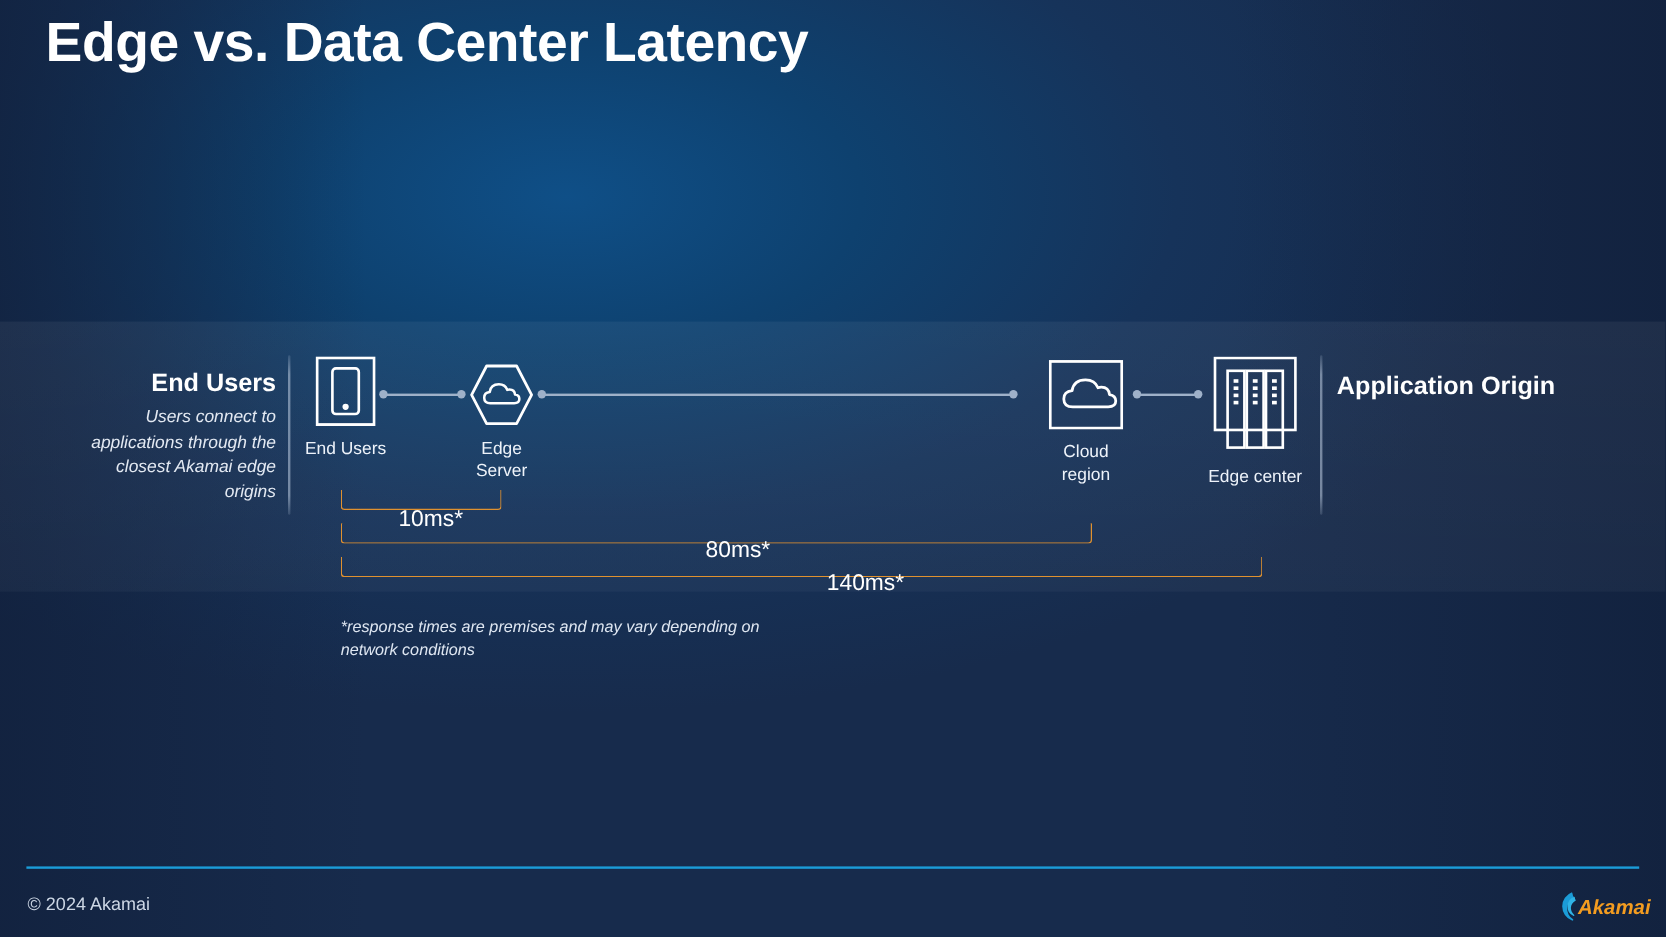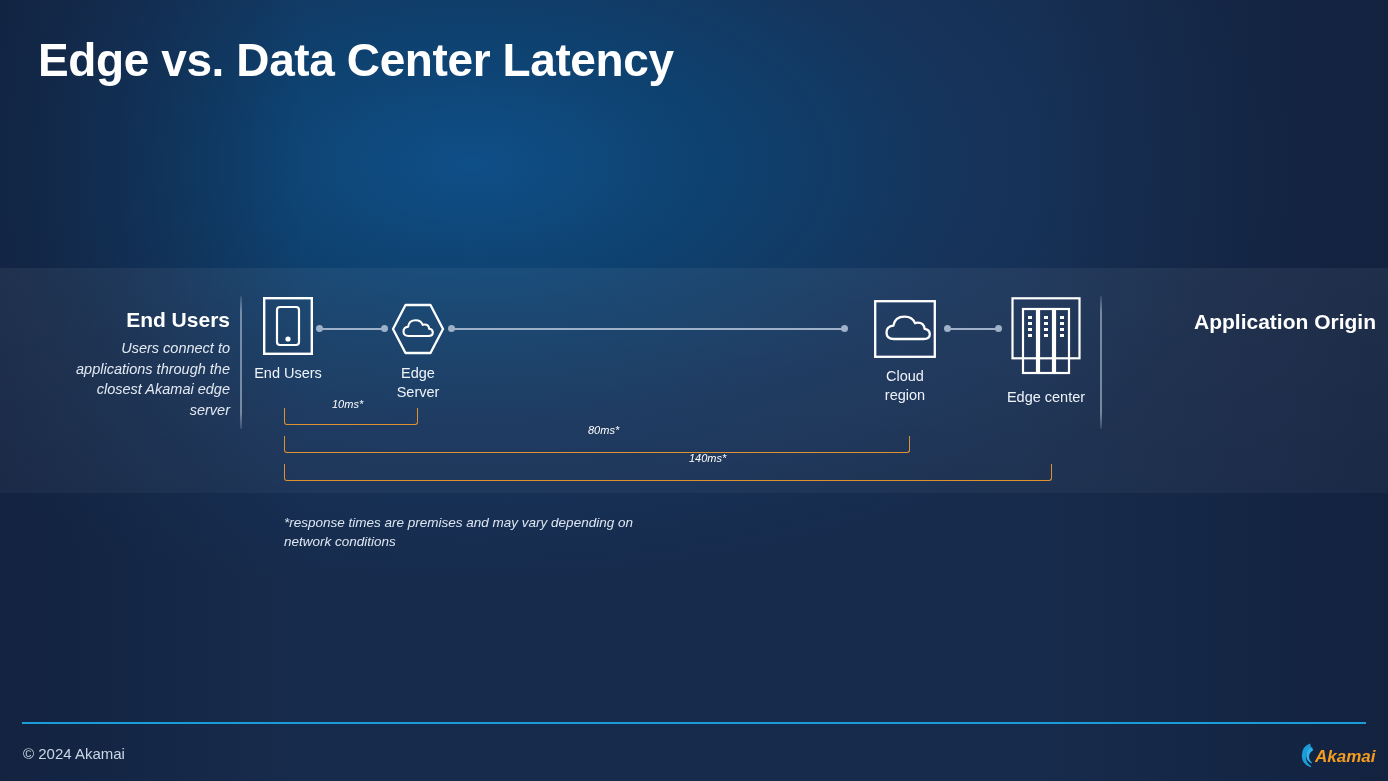--- a/index.html
+++ b/index.html
@@ -27,21 +27,21 @@
     inset: 0;
     pointer-events: none;
     background:
       linear-gradient(to right, rgba(17,32,60,0.75) 0%, rgba(17,32,60,0.0) 22%, rgba(17,32,60,0.0) 74%, rgba(17,32,60,0.80) 100%);
   }
 
   
   .title {
     position: absolute;
     left: 38px;
-    top: 33px;
+    top: 8px;
     font-size: 46px;
     font-weight: bold;
     color: #ffffff;
     letter-spacing: -0.4px;
     white-space: nowrap;
     z-index: 6;
   }
 
   
   .band {
@@ -75,22 +75,21 @@
   #left-block {
     left: 62px;
     top: 308px;
     width: 168px;
     text-align: right;
   }
   #right-block {
     left: 1114px;
     top: 310px;
     width: 250px;
-    text-align: right;
-    margin-left: 12px;
+    text-align: left;
   }
   .divider {
     position: absolute;
     width: 2px;
     background: linear-gradient(to bottom, rgba(190,205,225,0.15), rgba(190,205,225,0.55) 12%, rgba(190,205,225,0.55) 88%, rgba(190,205,225,0.15));
     border-radius: 1px;
     z-index: 5;
   }
   #divider-left  { left: 240px;  top: 296px; height: 133px; }
   #divider-right { left: 1100px; top: 296px; height: 133px; }
@@ -147,24 +146,24 @@
     position: absolute;
     border: 1.8px solid #e0912f;
     border-top: none;
     border-radius: 0 0 3px 3px;
     height: 16px;
     z-index: 4;
   }
   .bracket-label {
     position: absolute;
     color: #ffffff;
-    font-size: 11px;
-    font-style: italic;
+    font-size: 19px;
     z-index: 5;
     white-space: nowrap;
+    margin-top: 24px;
   }
   #bracket-10   { left: 284px; top: 408px; width: 132px; }
   #label-10     { left: 332px; top: 398px; }
   #bracket-80   { left: 284px; top: 436px; width: 624px; }
   #label-80     { left: 588px; top: 424px; }
   #bracket-140  { left: 284px; top: 464px; width: 766px; }
   #label-140    { left: 689px; top: 452px; }
 
   
   #footnote {
@@ -208,21 +207,21 @@
 <body>
 
 <div id="slide">
 
   <div class="band"></div>
 
   <div class="title">Edge vs. Data Center Latency</div>
 
   <div class="sideblock" id="left-block">
     <div class="heading">End Users</div>
-    <div class="body">Users connect to applications through the closest Akamai edge server</div>
+    <div class="body">Users connect to applications through the closest Akamai edge origins</div>
   </div>
   <div class="divider" id="divider-left"></div>
 
   <div class="sideblock" id="right-block">
     <div class="heading">Application Origin</div>
   </div>
   <div class="divider" id="divider-right"></div>
 
   <div class="node" id="node-end-users">
     <span class="glyph">

